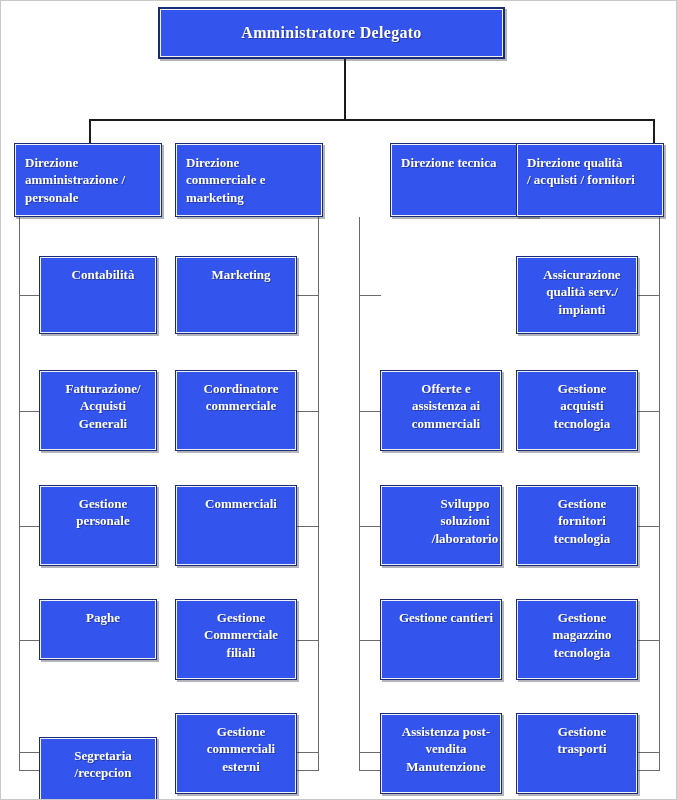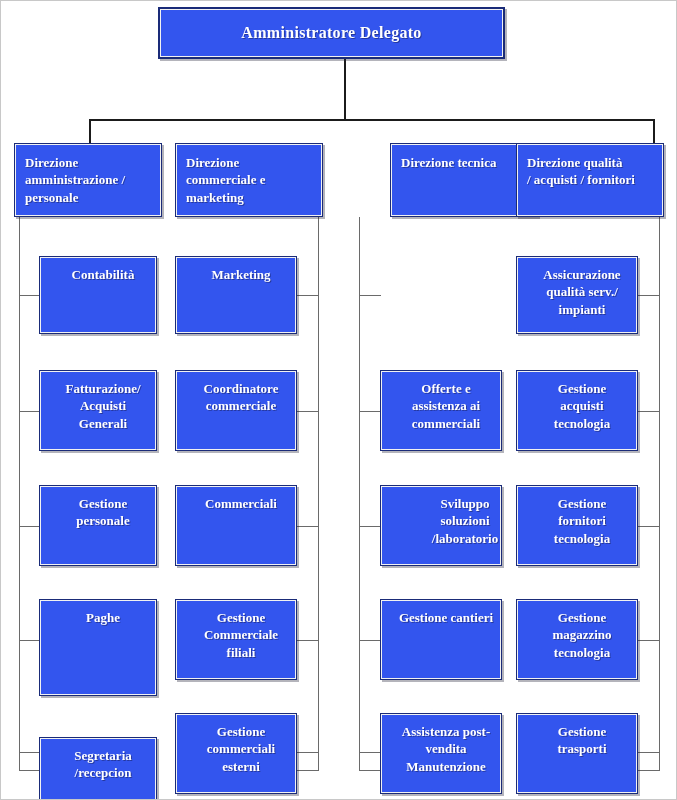--- a/index.html
+++ b/index.html
@@ -121,21 +121,21 @@
 Generali</span>
   </div>
   <div class="spine h" style="left:18px; top:410px; width:21px; height:1px;"></div>
 
   <div class="node leaf" style="left:38px; top:484px; width:118px; height:81px;">
     <span class="node-label">Gestione
 personale</span>
   </div>
   <div class="spine h" style="left:18px; top:525px; width:21px; height:1px;"></div>
 
-  <div class="node leaf" style="left:38px; top:598px; width:118px; height:97px;">
+  <div class="node leaf" style="left:38px; top:598px; width:118px; height:61px;">
     <span class="node-label">Paghe</span>
   </div>
   <div class="spine h" style="left:18px; top:639px; width:21px; height:1px;"></div>
 
   <div class="node leaf" style="left:38px; top:712px; width:118px; height:72px;margin-top:24px;">
     <span class="node-label">Segretaria
 /recepcion</span>
   </div>
   <div class="spine h" style="left:18px; top:751px; width:21px; height:1px;"></div>
 

